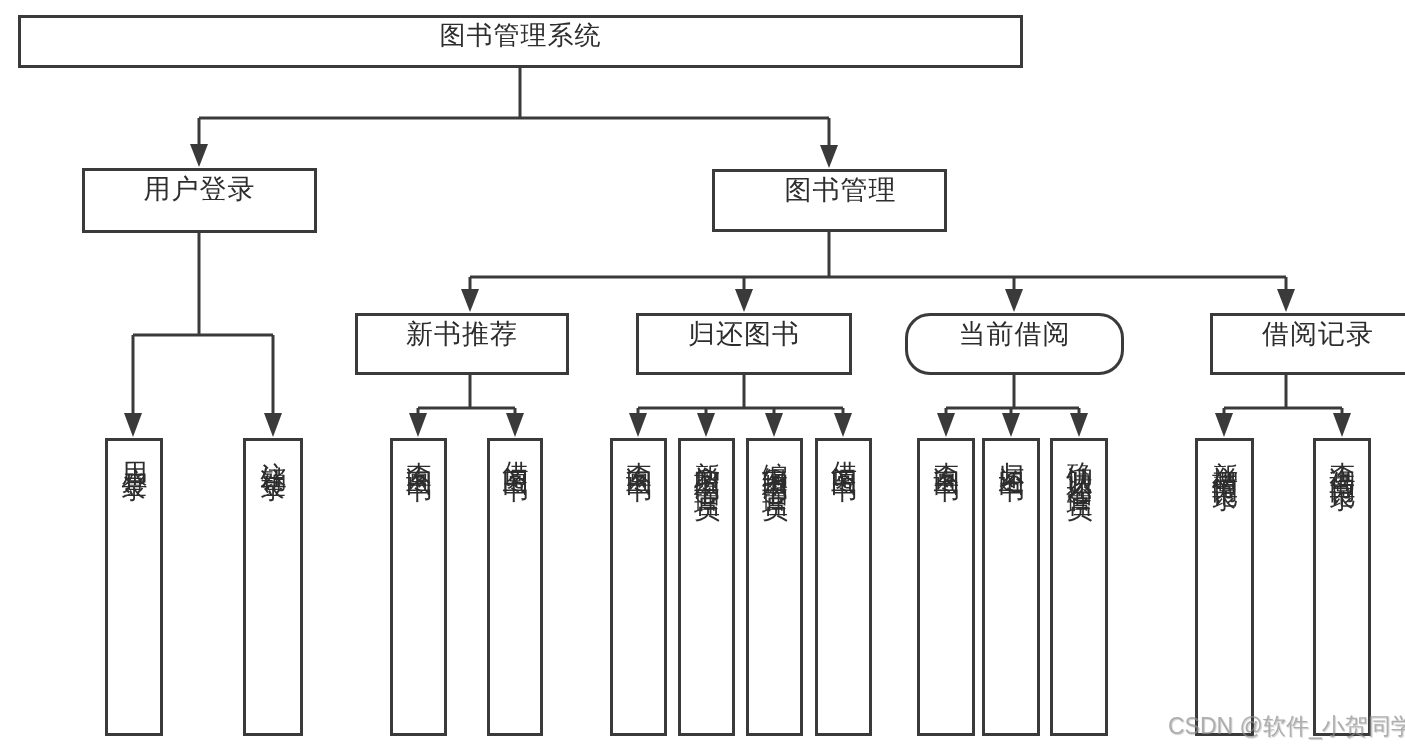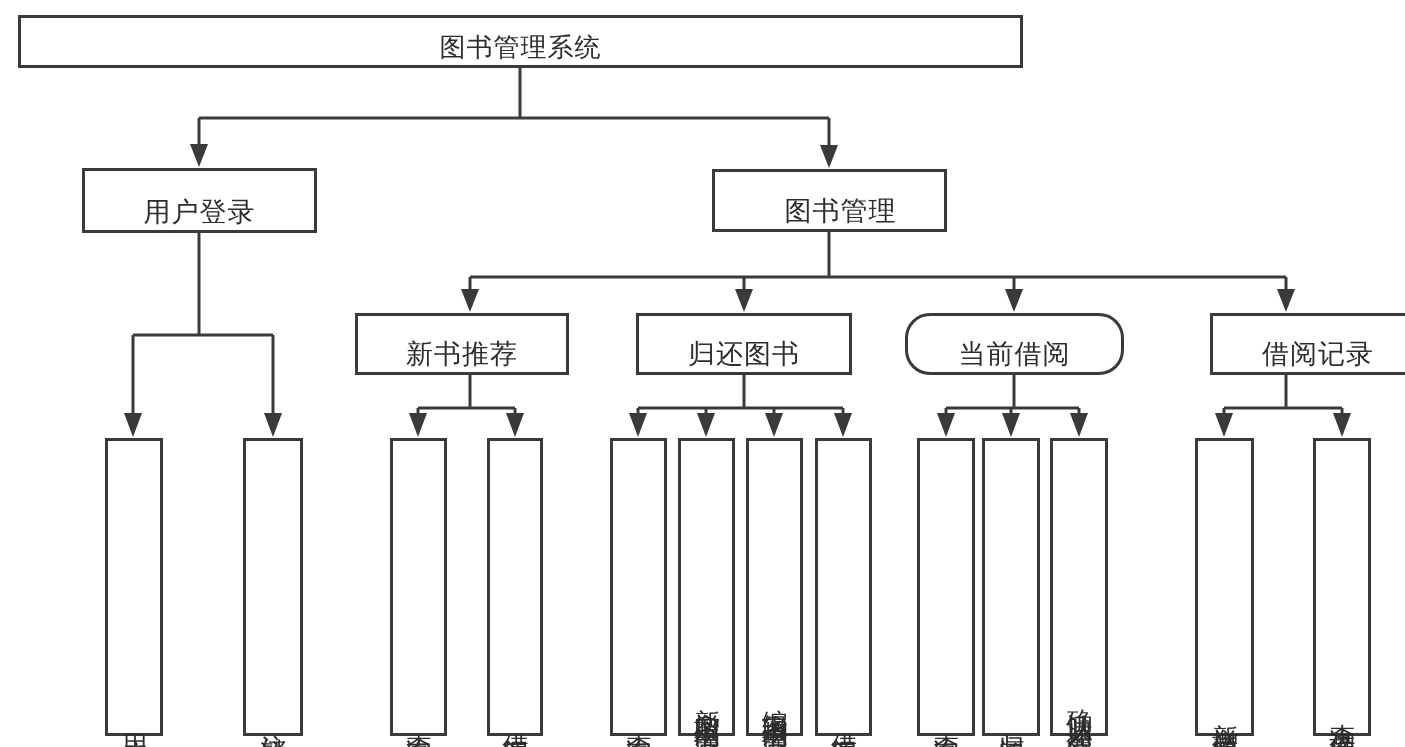--- a/index.html
+++ b/index.html
@@ -9,21 +9,21 @@
     background:#ffffff;
     font-family:"Liberation Sans","DejaVu Sans",sans-serif;
     overflow:hidden;
   }
   .connectors{position:absolute;left:0;top:0;width:1405px;height:747px;pointer-events:none;}
   .node{
     position:absolute;
     box-sizing:border-box;
     border:3px solid #3a3a3a;
     background:#ffffff;
-    display:flex;align-items:flex-end;justify-content:center;
+    display:flex;align-items:flex-start;justify-content:center;
     color:#2d2d2d;
   }
   .hnode{font-size:27px;letter-spacing:1px;}
   .root{font-size:26px;}
   .vnode span{
     writing-mode:vertical-rl;
     text-orientation:mixed;
     font-size:26px;
     line-height:1.15;
     letter-spacing:5px;
@@ -177,14 +177,15 @@
     <span>确认归还（管理员）</span>
   </div>
 
   <div class="node vnode" style="left:1195px;top:438px;width:59px;height:298px;">
     <span>新增借阅记录</span>
   </div>
   <div class="node vnode" style="left:1313px;top:438px;width:58px;height:298px;">
     <span>查询借阅记录</span>
   </div>
 
+  <div class="watermark">CSDN @软件_小贺同学</div>
 
 </div>
 
 </body></html>

